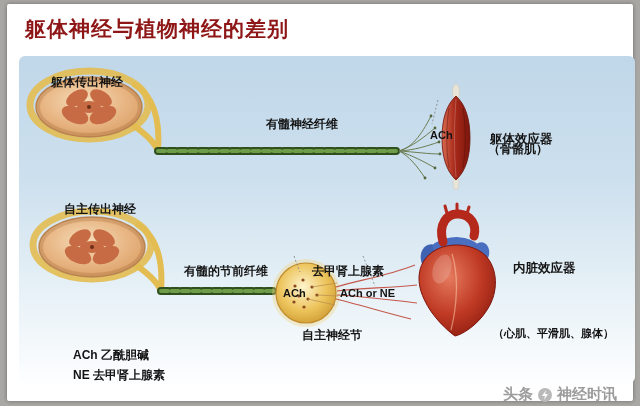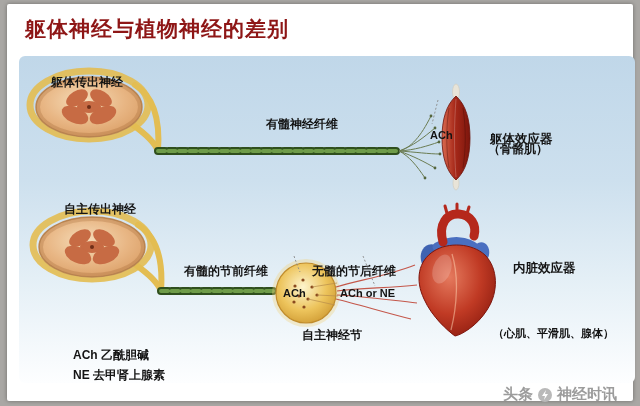--- a/index.html
+++ b/index.html
@@ -176,21 +176,21 @@
     <div class="lbl s12" style="left:44px;top:72px;">躯体传出神经</div>
     <div class="lbl s12" style="left:259px;top:114px;">有髓神经纤维</div>
     <div class="lbl s11" style="left:423px;top:81px;">ACh</div>
     <div class="lbl s13" style="left:483px;top:128px;text-align:right;">躯体效应器</div>
     <div class="lbl s12" style="left:481px;top:139px;">（骨骼肌）</div>
 
     <div class="lbl s12" style="left:57px;top:199px;">自主传出神经</div>
     <div class="lbl s12" style="left:166px;top:261px;margin-left:11px;">有髓的节前纤维</div>
     <div class="lbl s11" style="left:276px;top:239px;">ACh</div>
     <div class="lbl s11" style="left:333px;top:239px;">ACh or NE</div>
-    <div class="lbl s12" style="left:305px;top:261px;">无髓的节后纤维</div>
+    <div class="lbl s12" style="left:305px;top:261px;">去甲肾上腺素</div>
     <div class="lbl s12" style="left:266px;top:325px;margin-left:29px;">自主神经节</div>
     <div class="lbl s13" style="left:498px;top:257px;padding-left:8px;">内脏效应器</div>
     <div class="lbl s11" style="left:486px;top:279px;">（心肌、平滑肌、腺体）</div>
 
     <div class="lbl s12" style="left:66px;top:365px;">NE 去甲肾上腺素</div>
     <div class="lbl s12" style="left:66px;top:345px;">ACh 乙酰胆碱</div>
 
     <div class="watermark">
       <span>头条</span>
       <span class="wm-icon">

